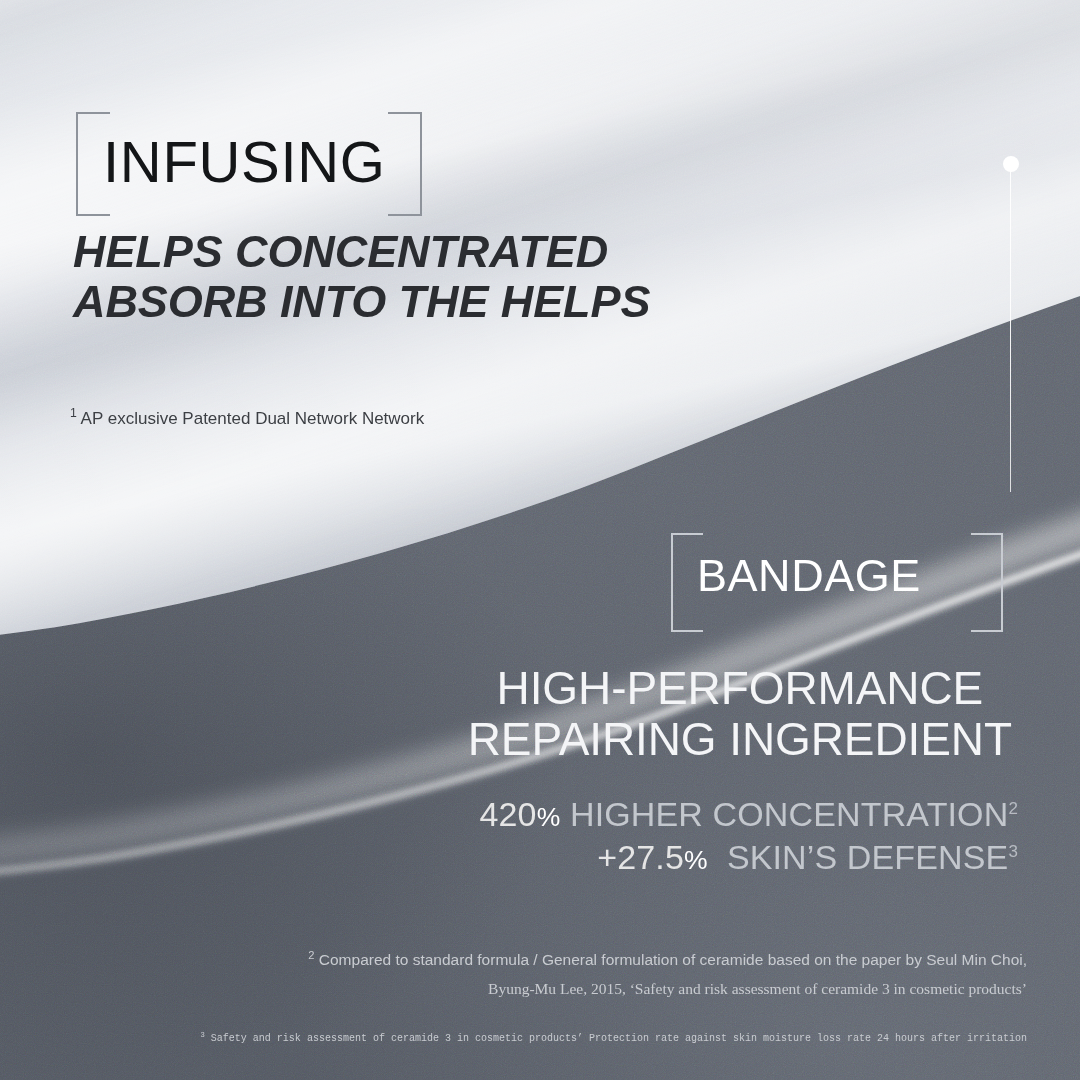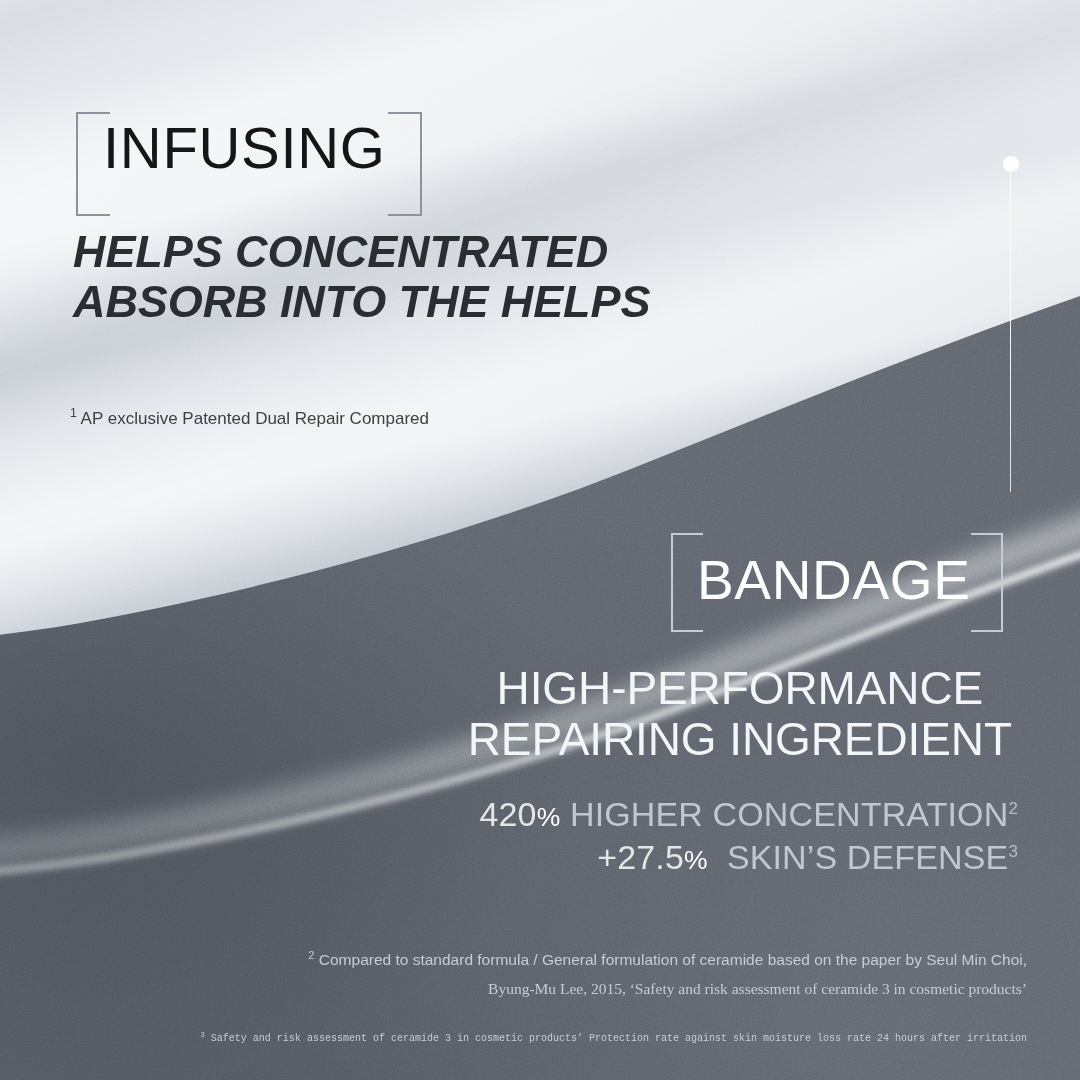--- a/index.html
+++ b/index.html
@@ -218,49 +218,49 @@
 
   <div class="bracket dark" style="left:76px; top:112px; width:346px; height:104px;">
     <i class="v" style="left:0;"></i>
     <i class="v" style="right:0;"></i>
     <i class="h" style="left:0;  top:0;     width:34px;"></i>
     <i class="h" style="right:0; top:0;     width:34px;"></i>
     <i class="h" style="left:0;  bottom:0;  width:34px;"></i>
     <i class="h" style="right:0; bottom:0;  width:34px;"></i>
   </div>
 
-  <div class="kicker dark" style="left:103px; top:119px; font-size:58px;">INFUSING</div>
+  <div class="kicker dark" style="left:103px; top:133px; font-size:58px;">INFUSING</div>
 
   <div class="headline dark" style="left:73px; top:227px; font-size:45px;">
     <div>
       <span>HELPS CONCENTRATED</span>
     </div>
     <div>
       <span>ABSORB INTO THE HELPS</span>
     </div>
   </div>
 
   <div class="footnote dark" style="left:70px; top:407px; font-size:17px;">
     <span class="sup">1</span>
-    <span>AP exclusive Patented Dual Repair Compared</span>
+    <span>AP exclusive Patented Dual Network Network</span>
   </div>
 
   <div class="dot" style="left:1003px; top:156px; width:16px; height:16px;"></div>
   <div class="leader" style="left:1010px; top:170px; height:322px;"></div>
 
   <div class="bracket light" style="left:671px; top:533px; width:332px; height:99px;">
     <i class="v" style="left:0;"></i>
     <i class="v" style="right:0;"></i>
     <i class="h" style="left:0;  top:0;     width:32px;"></i>
     <i class="h" style="right:0; top:0;     width:32px;"></i>
     <i class="h" style="left:0;  bottom:0;  width:32px;"></i>
     <i class="h" style="right:0; bottom:0;  width:32px;"></i>
   </div>
 
-  <div class="kicker light" style="left:697px; top:553px; font-size:55px;">BANDAGE</div>
+  <div class="kicker light" style="left:697px; top:553px; font-size:45px;">BANDAGE</div>
 
   <div class="headline light" style="right:68px; top:663px; text-align:center; font-size:46px;">
     <div>HIGH-PERFORMANCE</div>
     <div>REPAIRING INGREDIENT</div>
   </div>
 
   <div class="stat" style="right:62px; top:795px; font-size:34px;">
     <span class="num">420</span><span class="pct">%</span>
     <span>HIGHER CONCENTRATION</span><span class="sup">2</span>
   </div>

